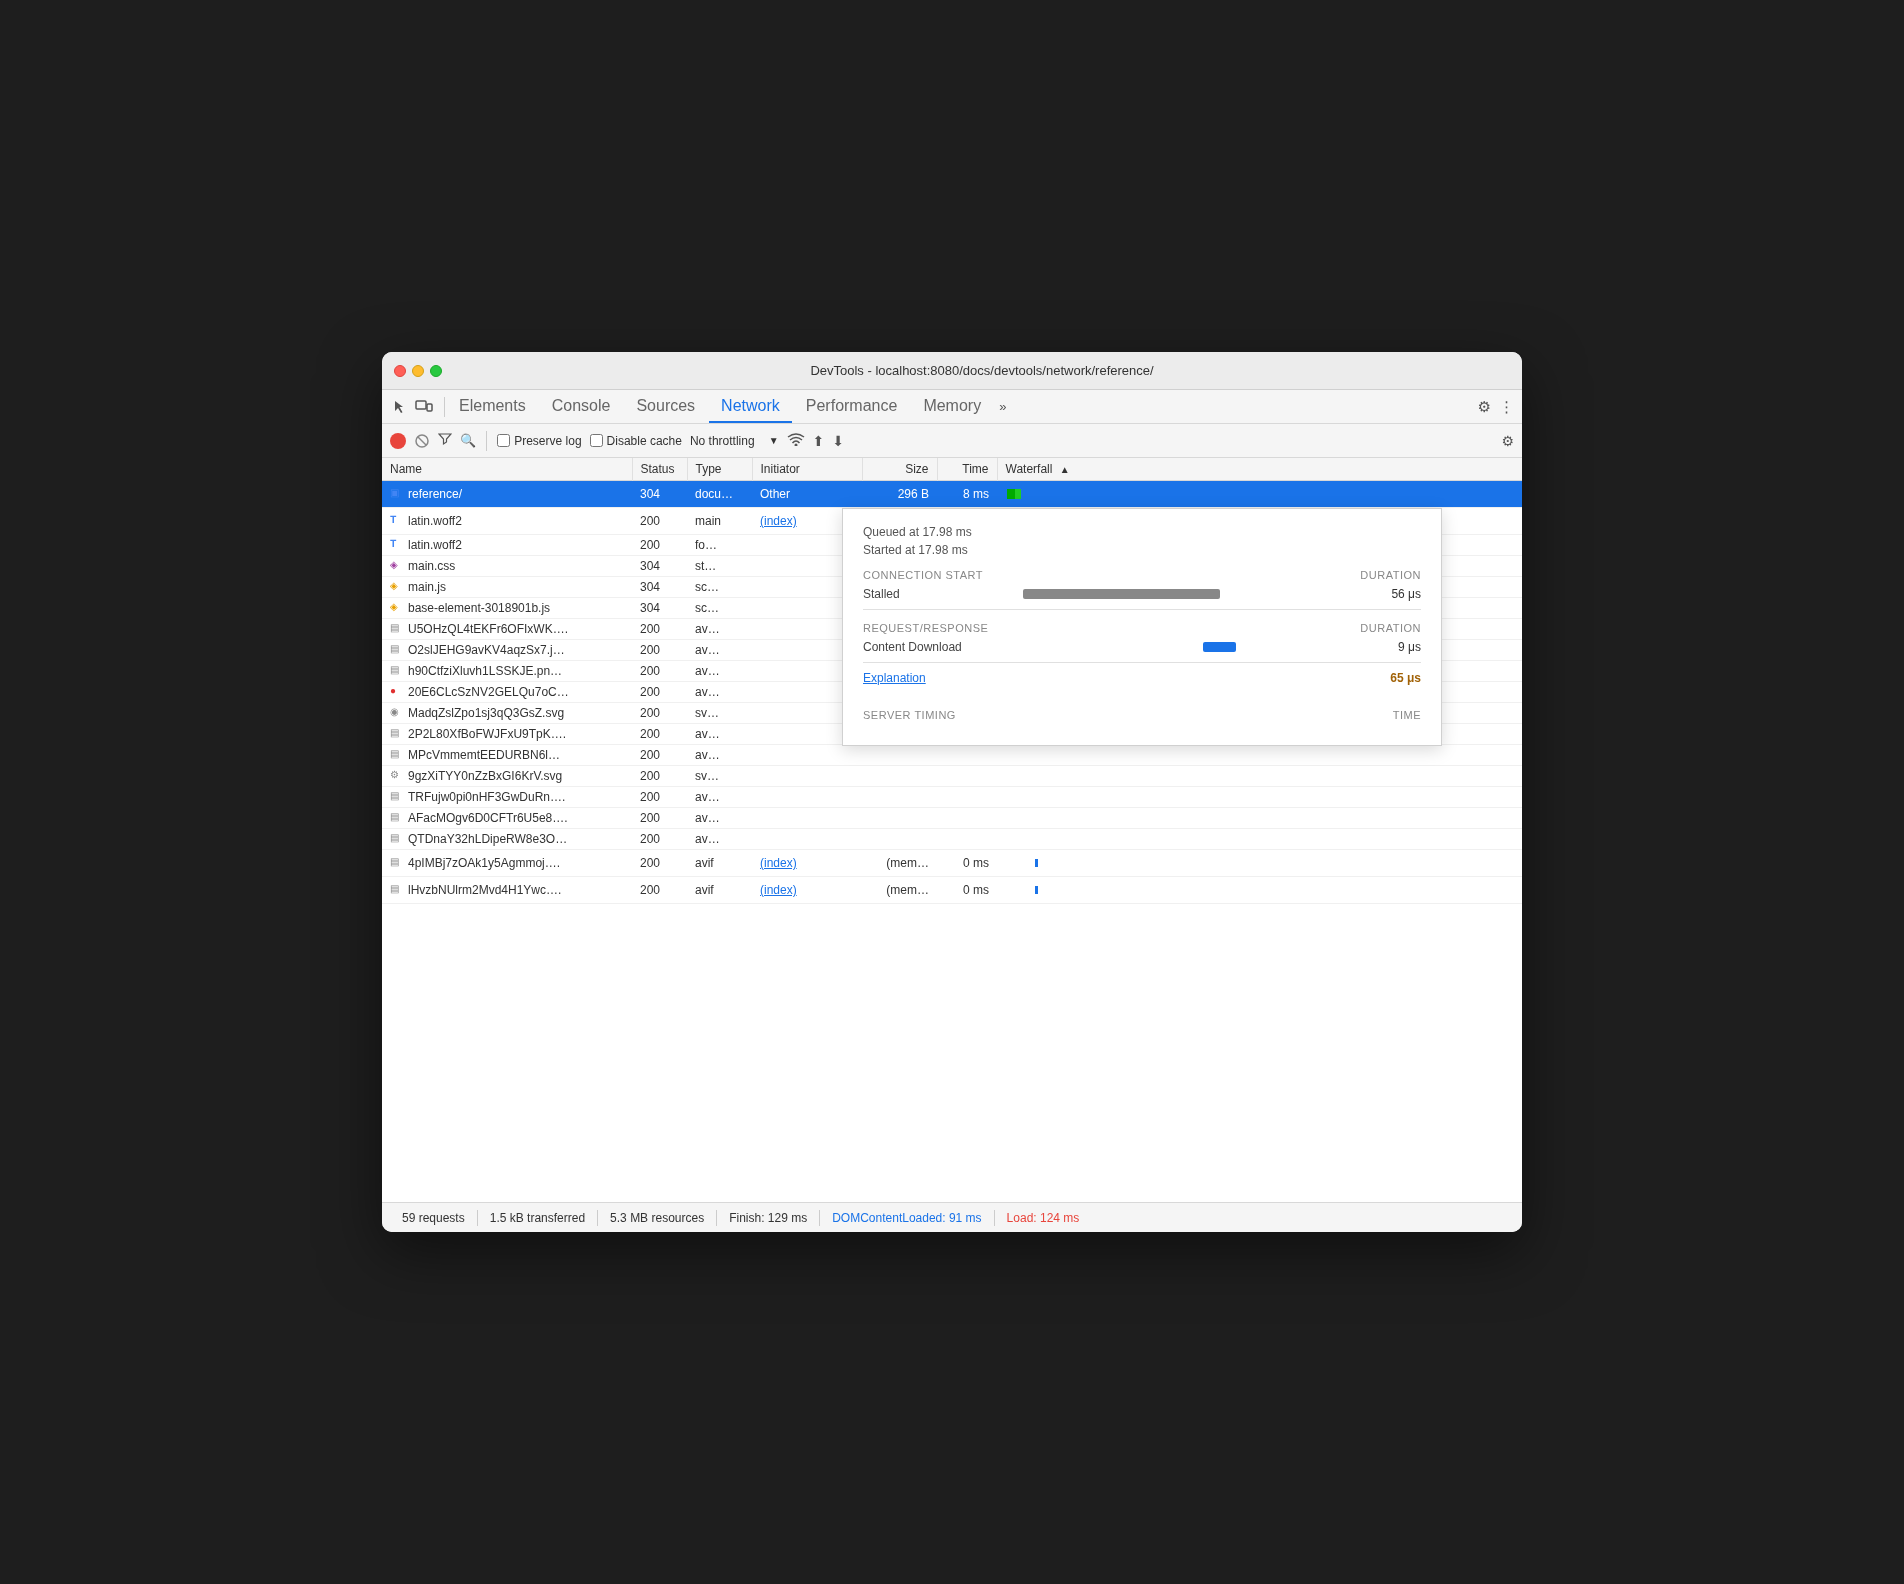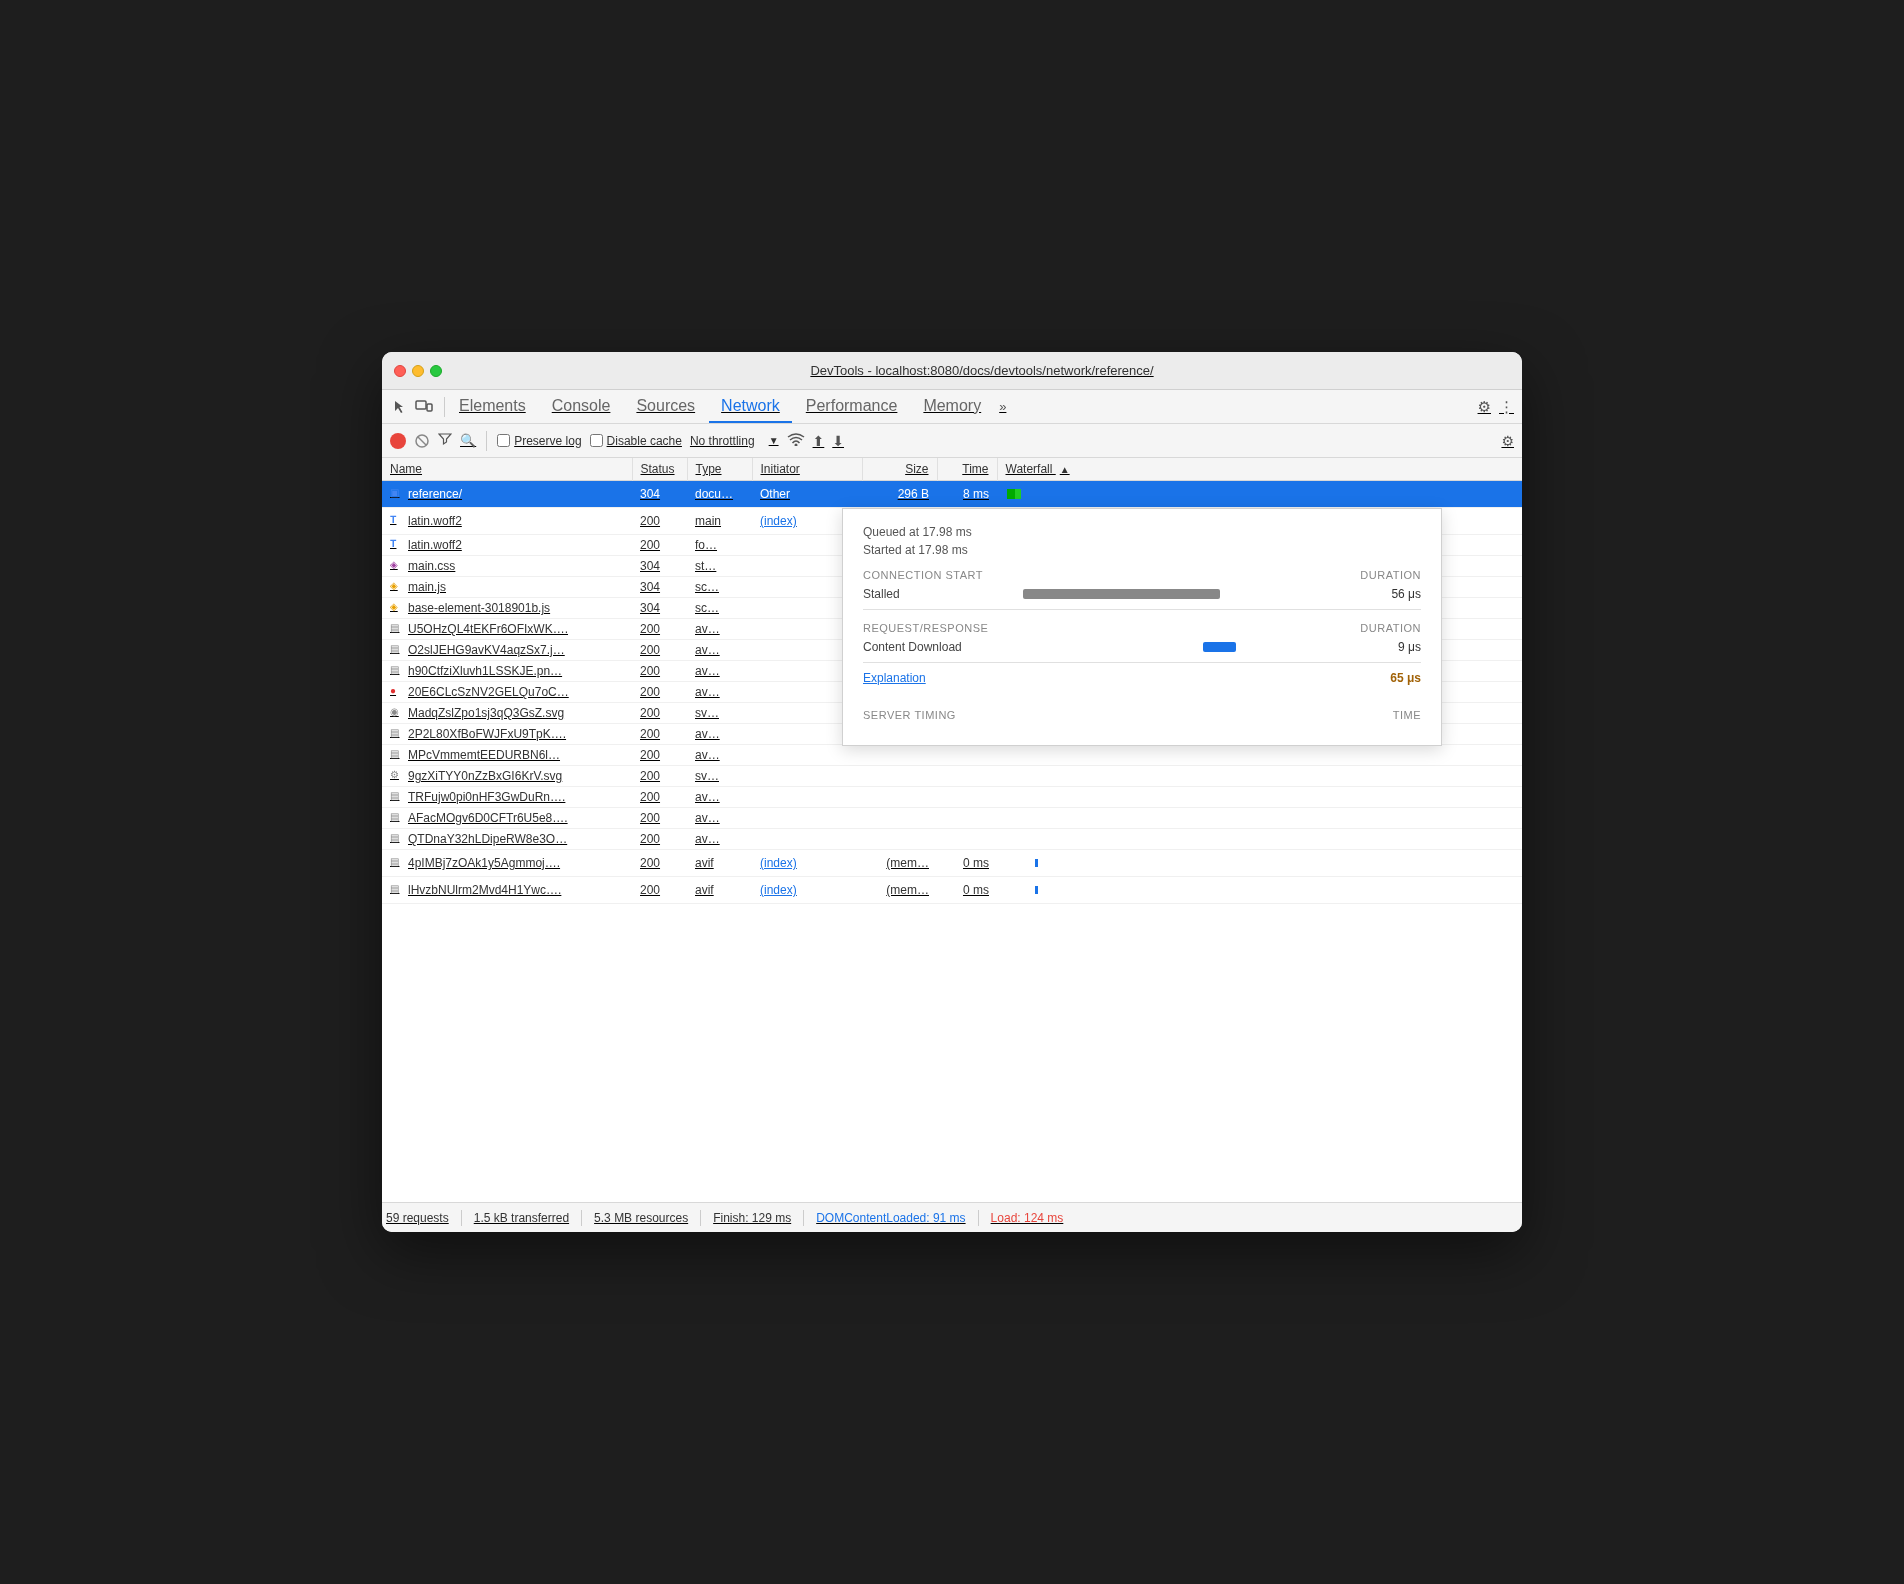--- a/index.html
+++ b/index.html
@@ -14,21 +14,20 @@
     }
     .window {
       width: 1140px;
       height: 880px;
       background: #ffffff;
       border-radius: 10px;
       overflow: hidden;
       box-shadow: 0 20px 60px rgba(0,0,0,0.5);
       display: flex;
       flex-direction: column;
-      text-decoration: underline;
     }
     
     .title-bar {
       background: #ececec;
       height: 38px;
       display: flex;
       align-items: center;
       padding: 0 12px;
       border-bottom: 1px solid #d0d0d0;
       flex-shrink: 0;
@@ -204,21 +203,21 @@
       height: 8px;
       top: 50%;
       transform: translateY(-50%);
     }
     
     .status-bar {
       background: #f5f5f5;
       border-top: 1px solid #d8d8d8;
       display: flex;
       align-items: center;
-      padding: 4px 4px;
+      padding: 4px 20px;
       gap: 12px;
       font-size: 12px;
       color: #333;
       height: 30px;
       flex-shrink: 0;
     }
     .status-sep {
       width: 1px;
       height: 16px;
       background: #ccc;

